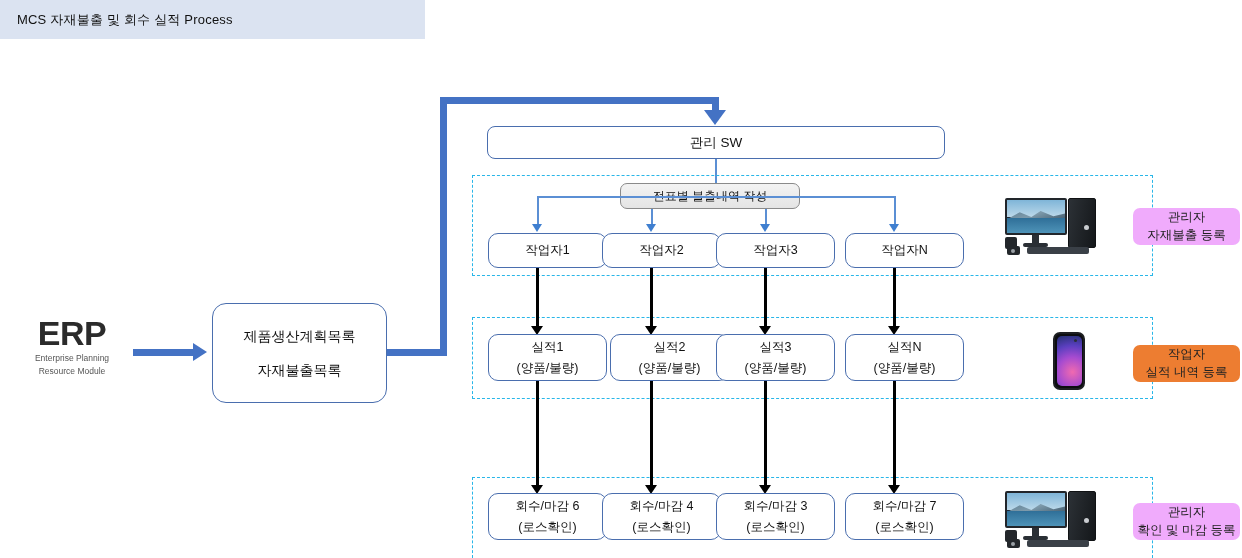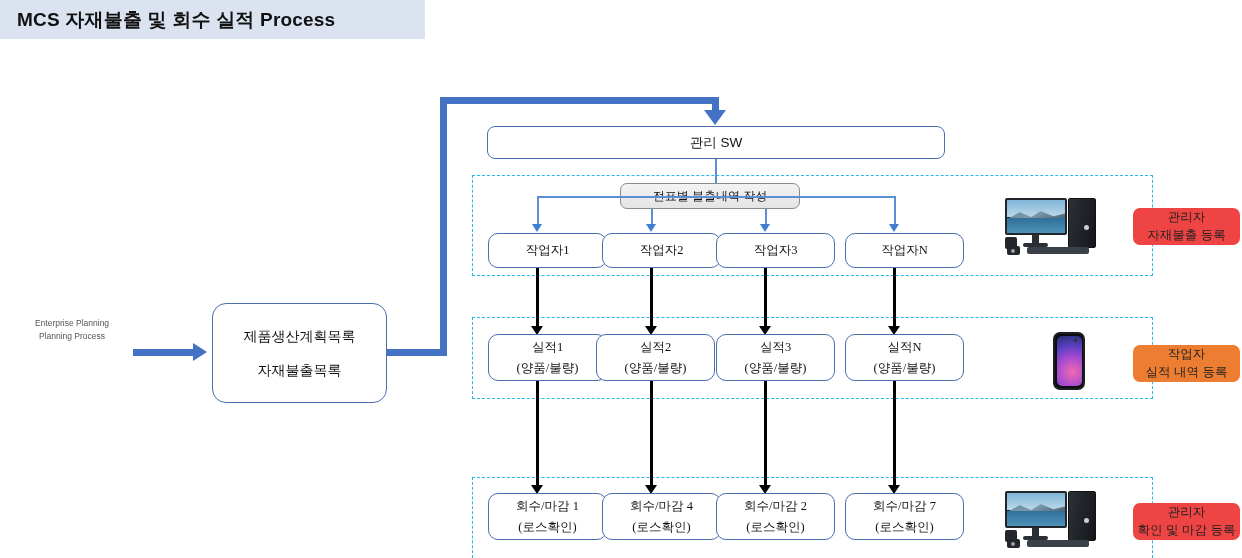--- a/index.html
+++ b/index.html
@@ -11,21 +11,21 @@
   }
   .abs{position:absolute;}
 
   
   #title-banner{
     left:0;top:0;width:425px;height:39px;
     background:#dbe3f1;
     display:flex;align-items:center;
   }
   #title-banner .txt{
-    margin-left:17px;font-size:19px;font-weight:bold;letter-spacing:.2px;color:#111;
+    margin-left:17px;font-size:13px;font-weight:normal;letter-spacing:.2px;color:#111;
   }
 
   
   #erp-logo{left:12px;top:316px;width:120px;text-align:center;}
   #erp-logo .erp-main{
     font-size:34px;font-weight:bold;color:#2b2b2b;line-height:1.02;letter-spacing:-0.5px;
   }
   #erp-logo .erp-sub{
     font-size:8.5px;color:#555;line-height:1.28;margin-top:2px;
   }
@@ -56,21 +56,21 @@
   
   .panel{
     box-sizing:border-box;
     border:1.4px dashed #29b6e8;background:transparent;
   }
   #panel-admin-issue{left:472px;top:175px;width:681px;height:101px;}
   #panel-worker-perf{left:472px;top:317px;width:681px;height:82px;}
   #panel-admin-close{left:472px;top:477px;width:681px;height:81px;border-bottom:none;}
 
   
-  .node{height:35px;width:119px;font-family:Liberation Serif, serif;}
+  .node{height:35px;width:119px;}
   .node.tall{height:47px;}
 
   
   .vline-blue{background:#5b8fd4;width:1.6px;}
   .hline-blue{background:#5b8fd4;height:1.6px;}
   .vline-black{background:#000;width:2.6px;}
 
   .arrow-blue-down{
     width:0;height:0;border-left:5.5px solid transparent;border-right:5.5px solid transparent;
     border-top:8px solid #3f7fd0;
@@ -97,21 +97,21 @@
     border-left:11.5px solid transparent;border-right:11.5px solid transparent;
     border-top:15px solid #4472c4;
   }
 
   
   .badge{
     box-sizing:border-box;border-radius:7px;
     display:flex;flex-direction:column;align-items:center;justify-content:center;
     text-align:center;font-size:12.5px;line-height:1.38;color:#222;
   }
-  .badge.yellow{background:#ef4444;}
+  .badge.yellow{background:#f0abfc;}
   .badge.orange{background:#ed7d31;}
   #badge-admin-issue{left:1133px;top:208px;width:107px;height:37px;}
   #badge-worker-perf{left:1133px;top:345px;width:107px;height:37px;}
   #badge-admin-close{left:1133px;top:503px;width:107px;height:37px;}
 
   
   .device{position:absolute;}
   
   .pc-monitor-frame{
     position:absolute;box-sizing:border-box;border:2.5px solid #22262b;border-radius:2px;
@@ -144,22 +144,23 @@
     background:#2b2f3a;}
 </style>
 </head>
 <body>
 
 <div class="abs" id="title-banner">
   <span class="txt">MCS 자재불출 및 회수 실적 Process</span>
 </div>
 
 <div class="abs" id="erp-logo">
+  <div class="erp-main">ERP</div>
   <div class="erp-sub">Enterprise Planning</div>
-  <div class="erp-sub">Planning Process</div>
+  <div class="erp-sub">Resource Module</div>
 </div>
 
 <div class="abs thick-blue" id="erp-arrow-shaft"></div>
 <div class="abs" id="erp-arrow-head"></div>
 
 <div class="abs rbox big" id="erp-plan-box">
   <div>제품생산계획목록</div>
   <div class="gap"></div>
   <div>자재불출목록</div>
 </div>
@@ -213,21 +214,21 @@
 <div class="abs vline-black" style="left:893px;top:268px;height:60px;"></div>
 <div class="abs arrow-black-down" style="left:531px;top:326px;"></div>
 <div class="abs arrow-black-down" style="left:645px;top:326px;"></div>
 <div class="abs arrow-black-down" style="left:759px;top:326px;"></div>
 <div class="abs arrow-black-down" style="left:888px;top:326px;"></div>
 
 <div class="abs rbox node tall" style="left:488px;top:334px;">
   <div>실적1</div>
   <div class="l2">(양품/불량)</div>
 </div>
-<div class="abs rbox node tall" style="left:596px;top:334px;">
+<div class="abs rbox node tall" style="left:610px;top:334px;">
   <div>실적2</div>
   <div class="l2">(양품/불량)</div>
 </div>
 <div class="abs rbox node tall" style="left:716px;top:334px;">
   <div>실적3</div>
   <div class="l2">(양품/불량)</div>
 </div>
 <div class="abs rbox node tall" style="left:845px;top:334px;">
   <div>실적N</div>
   <div class="l2">(양품/불량)</div>
@@ -236,29 +237,29 @@
 <div class="abs vline-black" style="left:536px;top:381px;height:107px;"></div>
 <div class="abs vline-black" style="left:650px;top:381px;height:107px;"></div>
 <div class="abs vline-black" style="left:764px;top:381px;height:107px;"></div>
 <div class="abs vline-black" style="left:893px;top:381px;height:107px;"></div>
 <div class="abs arrow-black-down" style="left:531px;top:485px;"></div>
 <div class="abs arrow-black-down" style="left:645px;top:485px;"></div>
 <div class="abs arrow-black-down" style="left:759px;top:485px;"></div>
 <div class="abs arrow-black-down" style="left:888px;top:485px;"></div>
 
 <div class="abs rbox node tall" style="left:488px;top:493px;">
-  <div>회수/마감 1</div>
+  <div>회수/마감 6</div>
   <div class="l2">(로스확인)</div>
 </div>
 <div class="abs rbox node tall" style="left:602px;top:493px;">
   <div>회수/마감 4</div>
   <div class="l2">(로스확인)</div>
 </div>
 <div class="abs rbox node tall" style="left:716px;top:493px;">
-  <div>회수/마감 2</div>
+  <div>회수/마감 3</div>
   <div class="l2">(로스확인)</div>
 </div>
 <div class="abs rbox node tall" style="left:845px;top:493px;">
   <div>회수/마감 7</div>
   <div class="l2">(로스확인)</div>
 </div>
 
 <div class="device" style="left:1003px;top:197px;width:100px;height:58px;">
   <div class="pc-monitor-frame" style="left:2px;top:1px;width:62px;height:37px;">
     <div class="pc-screen-sky"></div>

